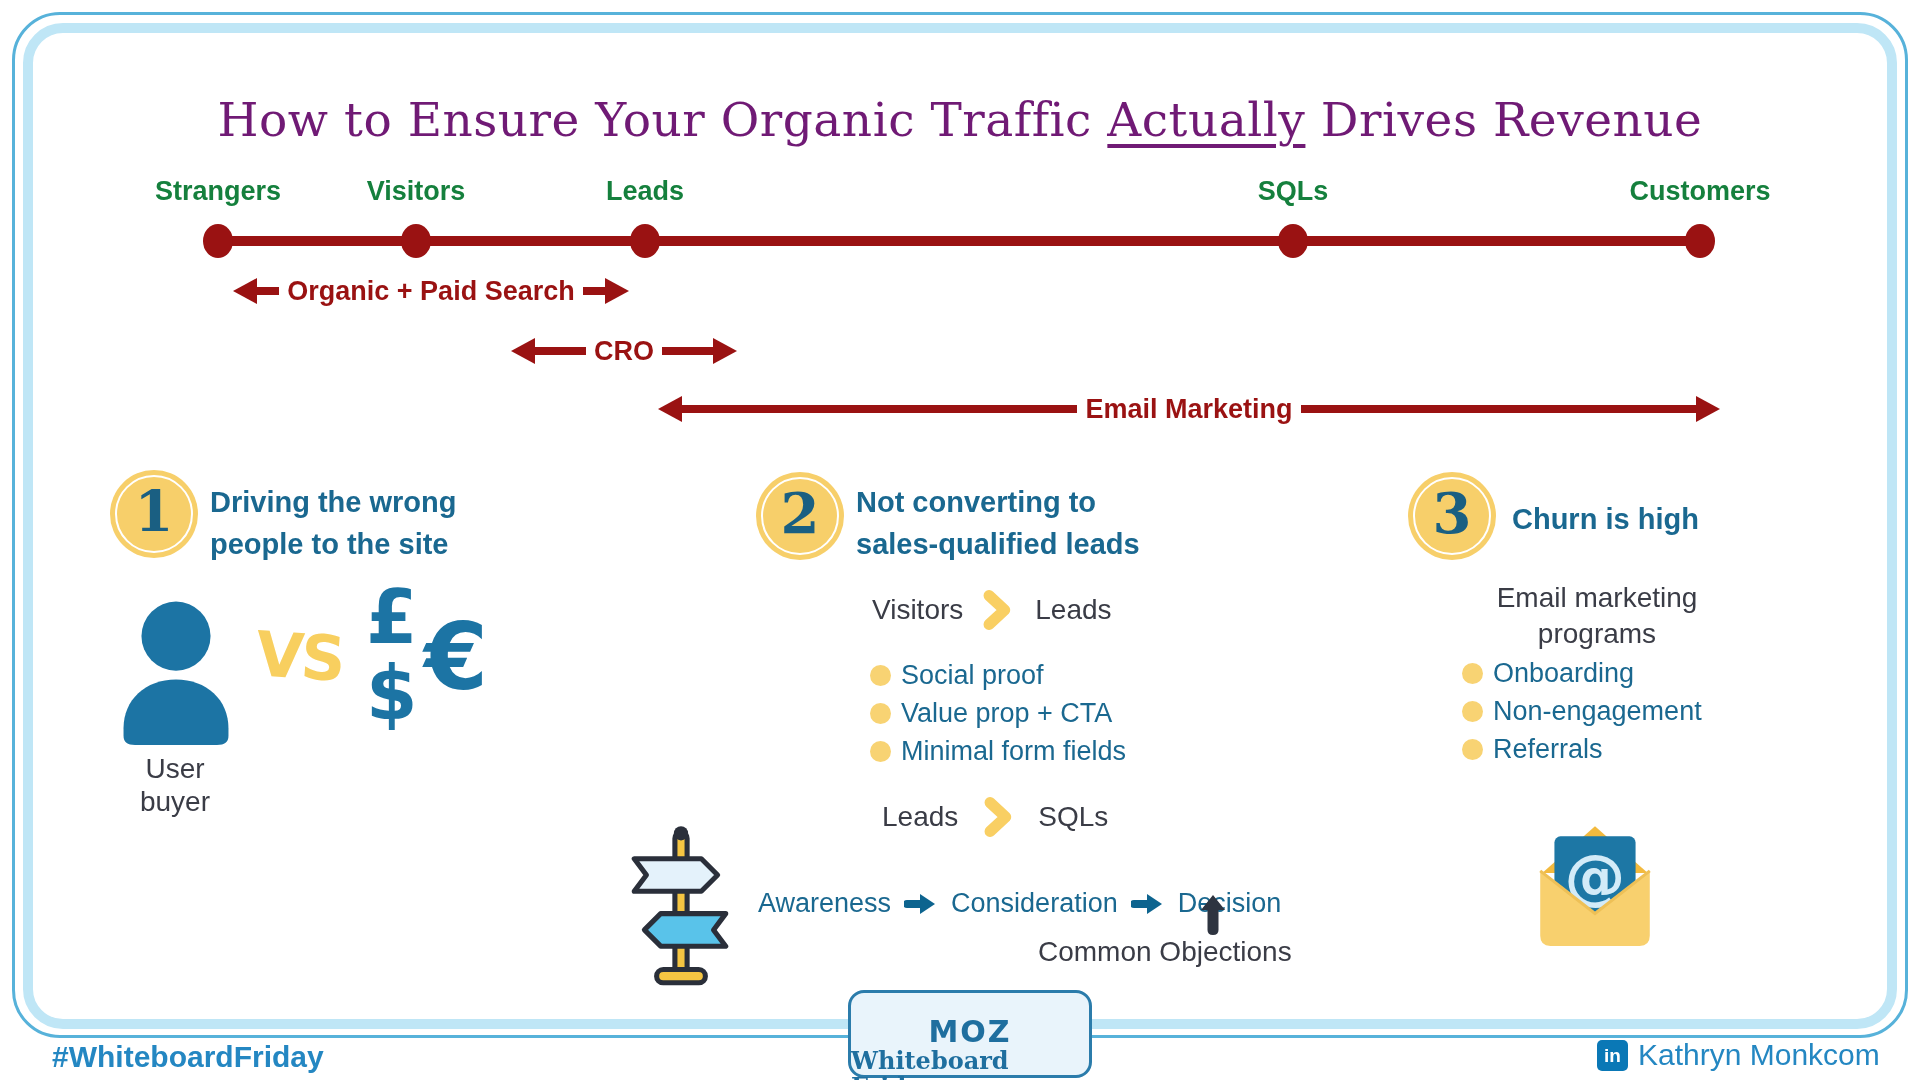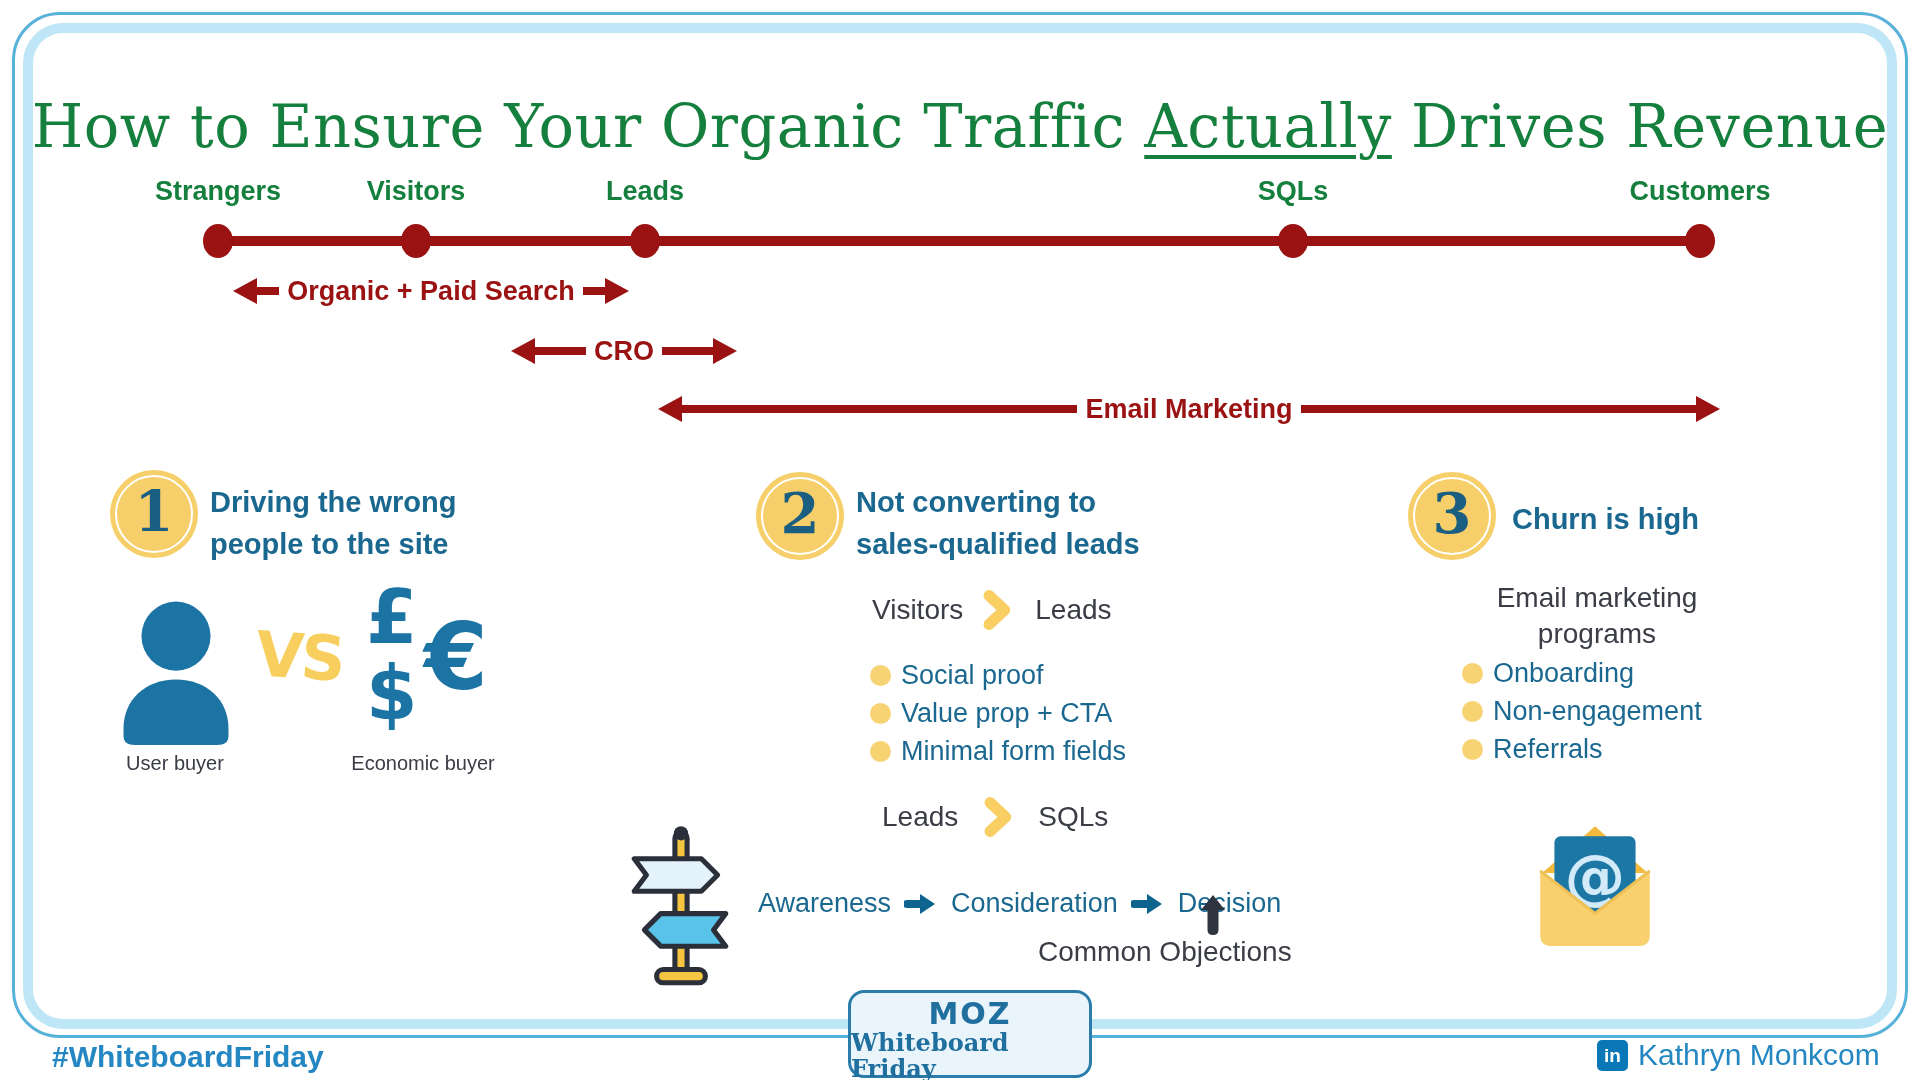--- a/index.html
+++ b/index.html
@@ -8,21 +8,21 @@
     position:relative; width:1920px; height:1080px; background:#ffffff;
     font-family:"Liberation Sans", sans-serif; overflow:hidden;
   }
   
   .b-outer { position:absolute; left:12px; top:12px; right:12px; bottom:42px;
              border:3px solid #57b2da; border-radius:48px; }
   .b-inner { position:absolute; left:23px; top:23px; right:23px; bottom:51px;
              border:10px solid #bfe6f6; border-radius:40px; }
   
   .title { position:absolute; left:0; top:92px; width:100%; text-align:center;
-           font-family:"DejaVu Serif", serif; font-size:59px; color:#15803d; letter-spacing:.5px; }
+           font-family:"DejaVu Serif", serif; font-size:47px; color:#701a75; letter-spacing:.5px; }
   .title .em { text-decoration:underline; text-decoration-thickness:4px; text-underline-offset:8px; }
   
   .stage { position:absolute; top:176px; transform:translateX(-50%); color:#15803d;
            font-size:27px; font-weight:600; white-space:nowrap; }
   .tl-line { position:absolute; left:218px; top:236px; width:1482px; height:10px;
              background:#9a1212; border-radius:5px; }
   .tl-dot { position:absolute; top:224px; width:30px; height:34px; border-radius:50%;
             background:#9a1212; transform:translateX(-50%); }
   
   .range { position:absolute; display:flex; align-items:center; height:36px;justify-content:space-between; }
@@ -39,42 +39,42 @@
   .badge .num { font-family:"DejaVu Serif", serif; font-weight:bold; font-size:56px;
                 color:#1a5f82; transform:translateY(-3px); }
   .sec-heading { position:absolute; color:#1a6890; font-weight:bold; font-size:29px; line-height:1.45; }
   
   .vs { position:absolute; left:256px; top:620px; font-family:"DejaVu Sans", sans-serif;
         font-weight:800; font-size:62px; color:#f8cf5f; letter-spacing:-3px; transform:rotate(4deg); }
   .cur { position:absolute; font-family:"DejaVu Sans", sans-serif; font-weight:bold; color:#1c74a4; line-height:1; }
   .cur-pound  { left:366px; top:580px; font-size:74px; }
   .cur-dollar { left:366px; top:656px; font-size:74px; }
   .cur-euro   { left:424px; top:612px; font-size:92px; }
-  .buyer-lbl { position:absolute; text-align:center; font-size:20px; color:#3a3c46; line-height:1.18; }
+  .buyer-lbl { position:absolute; text-align:center; font-size:28px; color:#3a3c46; line-height:1.18; }
   .quote { position:absolute; left:196px; top:862px; width:212px; text-align:center;
            font-size:27px; color:#1a6890; line-height:1.25; }
   
   .flow { position:absolute; display:flex; align-items:center; font-size:28px; color:#3a3c46; }
   .flow span { white-space:nowrap; }
   .bullets { position:absolute; }
   .bullet-row { display:flex; align-items:center; gap:10px; height:38px; }
   .bullet-dot { width:21px; height:21px; border-radius:50%; background:#f8d373; flex:0 0 auto; }
   .bullet-text { font-size:27px; color:#1a6890; white-space:nowrap; }
   .journey { position:absolute; left:758px; top:888px; display:flex; align-items:center;
              gap:13px; font-size:27px; color:#1a6890; }
   .journey span { white-space:nowrap; }
   .annotation { position:absolute; left:1038px; top:936px; font-size:28px; color:#3a3c46; white-space:nowrap; }
   
   .subhead { position:absolute; left:1482px; top:580px; width:230px; text-align:center;
              font-size:28px; color:#3a3c46; line-height:1.3; }
   
   .hashtag { position:absolute; left:52px; top:1040px; font-size:30px; font-weight:600; color:#2487c2; }
   .moz-badge { position:absolute; left:848px; top:990px; width:244px; height:88px; z-index:5;
                background:#e9f4fb; border:3px solid #2b7cab; border-radius:16px;
-               display:flex; flex-direction:column; align-items:center; padding-top:5px; }
+               display:flex; flex-direction:column; align-items:center; padding-top:23px; }
   .moz-logo { font-family:"DejaVu Sans", sans-serif; font-weight:800; font-size:30px;
               letter-spacing:2px; color:#1f6f9f; line-height:1.05; }
   .moz-series { font-family:"DejaVu Serif", serif; font-weight:bold; font-size:24px; color:#1f6f9f; line-height:1.1; }
   .li-icon { position:absolute; left:1597px; top:1040px; width:31px; height:31px; background:#0a78b6;
              border-radius:5px; color:#ffffff; font-weight:bold; font-size:19px;
              display:flex; align-items:center; justify-content:center; }
   .author { position:absolute; left:1638px; top:1038px; font-size:30px; color:#2487c2; font-weight:500; }
   svg { display:block; }
 </style>
 </head>
@@ -132,21 +132,20 @@
     <path d="M50 63 C26 63 9 79 9 101 L9 107 Q9 114 18 114 L82 114 Q91 114 91 107 L91 101 C91 79 74 63 50 63 Z" fill="#1c74a4"></path>
   </svg>
 
   <div class="vs">VS</div>
 
   <div class="cur cur-pound">£</div>
   <div class="cur cur-dollar">$</div>
   <div class="cur cur-euro">€</div>
 
   <div class="buyer-lbl" style="left:115px; top:752px; width:120px">User buyer</div>
-  <div class="buyer-lbl" style="left:348px; top:752px; width:150px">Economic buyer</div>
 
 
   <div class="badge" style="left:756px; top:472px">
     <span class="num">2</span>
   </div>
   <div class="sec-heading" style="left:856px; top:481px; width:330px">Not converting to sales-qualified leads</div>
 
   <div class="flow" style="left:872px; top:590px">
     <span>Visitors</span>
     <svg width="30" height="40" viewBox="0 0 26 36" style="margin:0 22px 0 20px">

